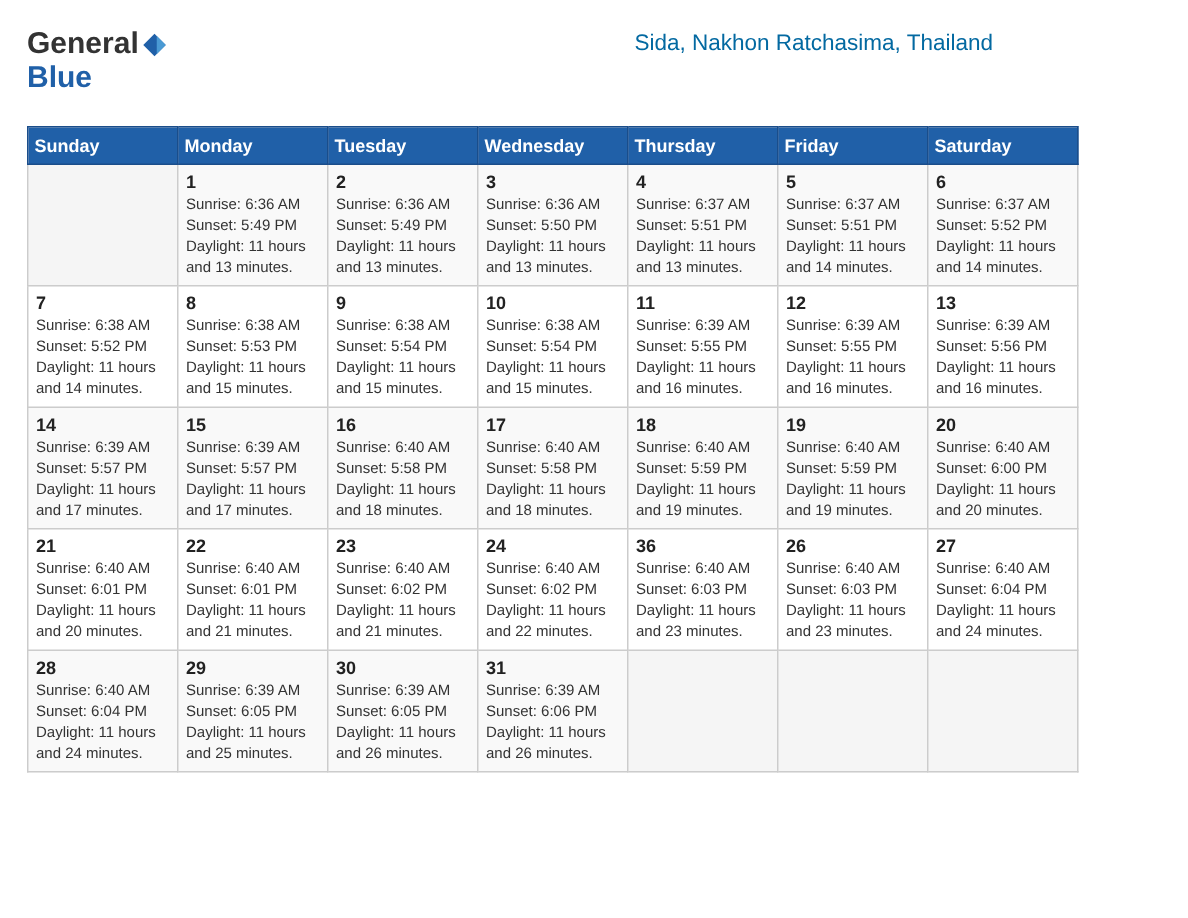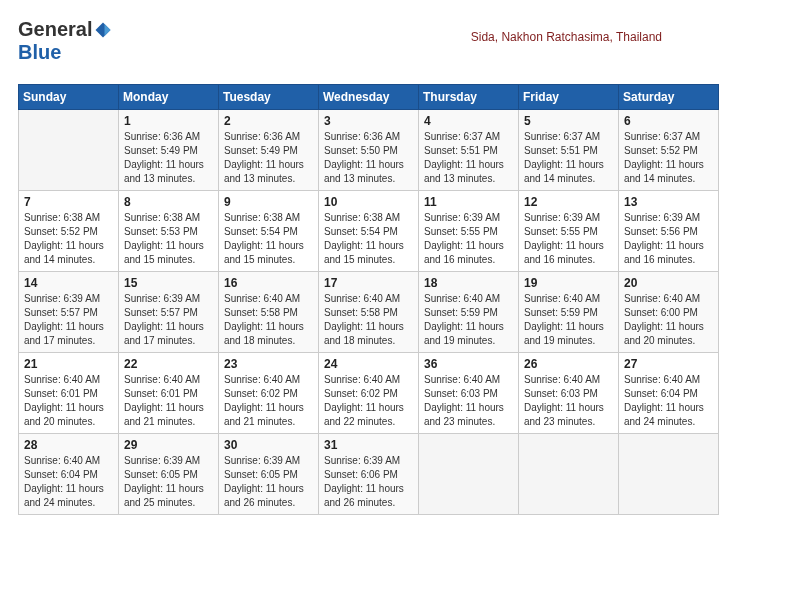--- a/index.html
+++ b/index.html
@@ -50,23 +50,23 @@
     .title-block {
       text-align: right;
     }
     .main-title {
       font-size: 32px;
       font-weight: bold;
       color: #222;
       line-height: 1.1;
     }
     .subtitle {
-      font-size: 12px;
-      color: #7f1d1d;
-      margin-top: 12px;
+      font-size: 15px;
+      color: #0369a1;
+      margin-top: 2px;
     }
     .calendar {
       width: 100%;
       border-collapse: collapse;
       font-size: 11px;
       margin-top: 20px;
     }
     .calendar thead tr th {
       background: #2060a8;
       color: #fff;

